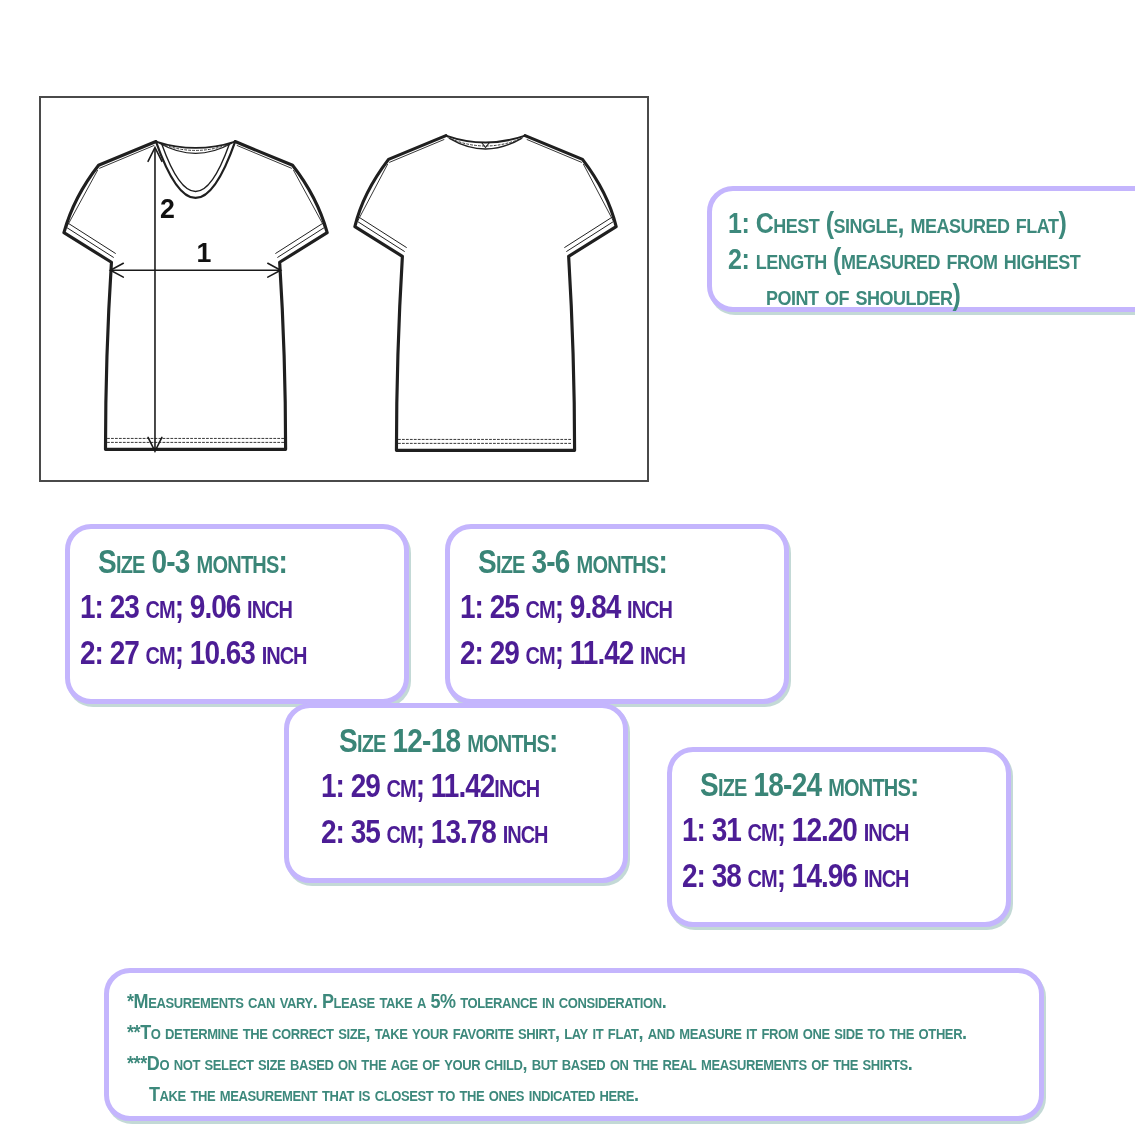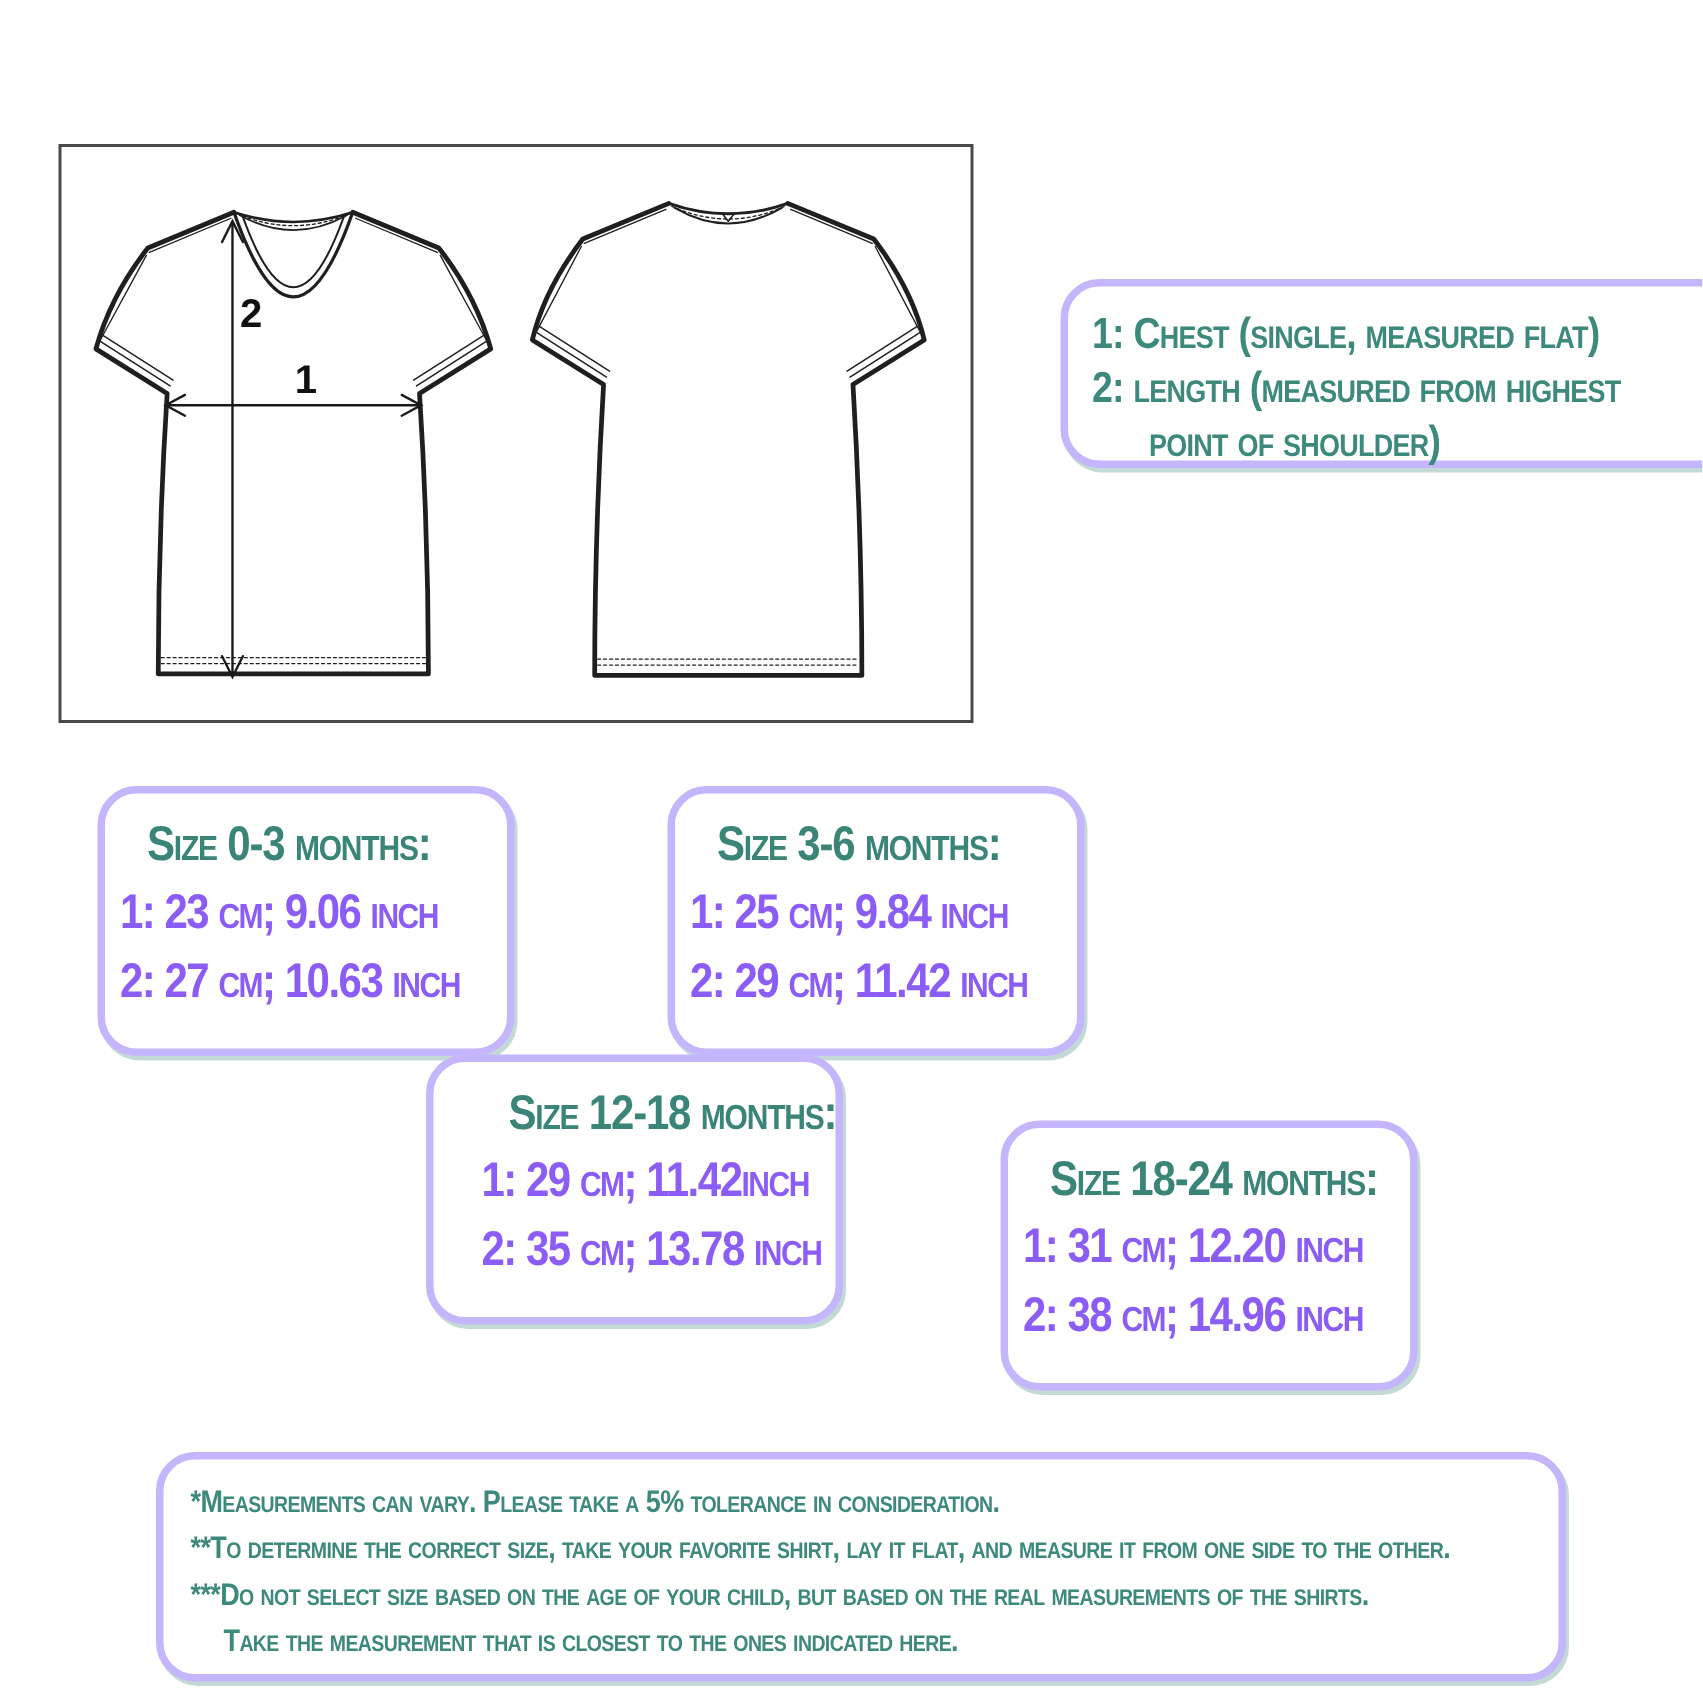--- a/index.html
+++ b/index.html
@@ -26,27 +26,27 @@
 
   
   .legend-box{left:663px;top:186px;width:457px;height:126px;padding:14px 14px 0 16px;}
   .legend-line{
     color:#3d897c;font-size:25px;line-height:36px;letter-spacing:-0.5px;
     white-space:nowrap;
   }
   .legend-line.indent{padding-left:38px;}
 
   
-  .size-box{width:278px;height:180px;padding:12px 6px 0 6px;}
+  .size-box{width:344px;height:180px;padding:12px 6px 0 6px;}
   .size-box .title{
     color:#3a8577;font-size:28px;line-height:44px;letter-spacing:-0.8px;
     padding-left:22px;white-space:nowrap;
   }
   .size-box .val{
-    color:#8b5cf6;font-size:28px;line-height:46px;letter-spacing:-1px;
+    color:#4c1d95;font-size:28px;line-height:46px;letter-spacing:-1px;
     padding-left:4px;white-space:nowrap;
   }
   #size-box-1{left:21px; top:524px;}
   #size-box-2{left:401px;top:524px;}
   #size-box-3{left:778px;top:524px;}
   #size-box-4{left:240px;top:703px;padding-left:28px;}
   #size-box-5{left:623px;top:747px;}
 
   
   .notes-box{left:60px;top:968px;width:940px;height:153px;padding:13px 14px 0 18px;}

